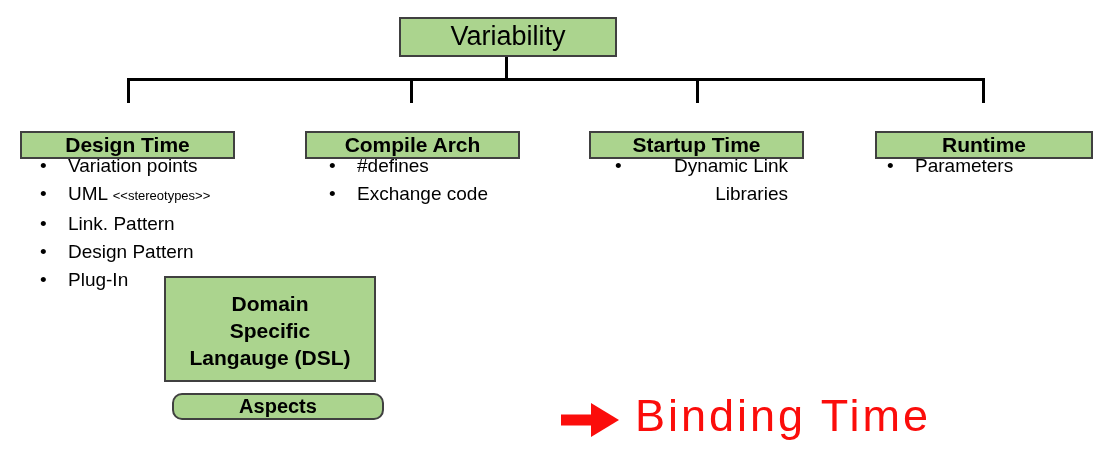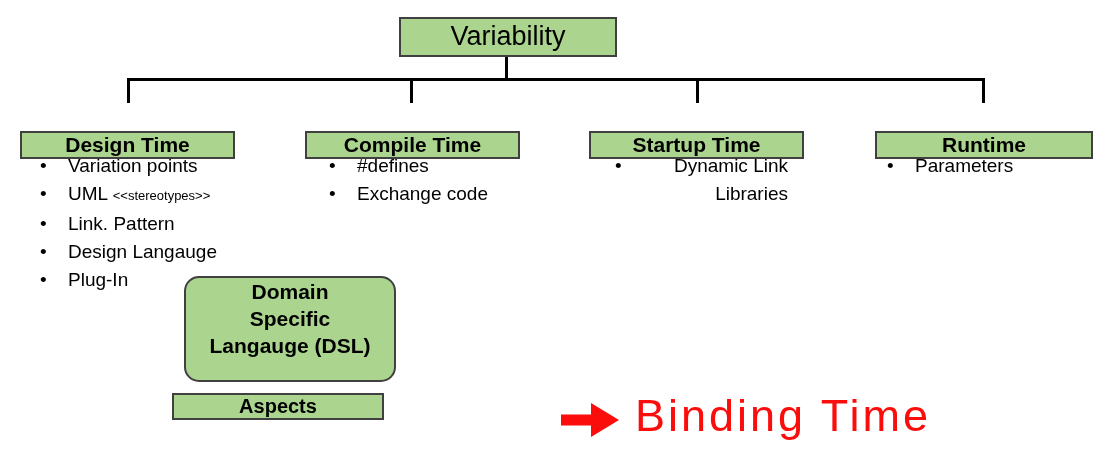--- a/index.html
+++ b/index.html
@@ -45,26 +45,26 @@
   }
   ul.blist li{position:relative;padding-left:30px;}
   ul.blist li::before{content:"\2022";position:absolute;left:2px;}
   .list-design{left:38px;width:240px;}
   .list-compile{left:327px;width:210px;}
   .list-startup{left:613px;width:210px;}
   .list-startup li.narrow{width:145px;text-align:right;}
   .list-runtime{left:885px;width:210px;}
   .small-note{font-size:13px;text-align:center;}
   .dsl-box{
-    left:184px;top:276px;width:212px;height:106px;
-    font-size:21px;font-weight:bold;line-height:27px;padding-top:0;border-radius:15px;
+    left:164px;top:276px;width:212px;height:106px;
+    font-size:21px;font-weight:bold;line-height:27px;padding-top:12px;
   }
   .aspects-box{
     left:172px;top:393px;width:212px;height:27px;
-    font-size:20px;font-weight:bold;line-height:23px;
+    font-size:20px;font-weight:bold;line-height:23px;border-radius:10px;
   }
   .binding{
     position:absolute;left:561px;top:395px;height:42px;
     display:flex;align-items:flex-end;gap:16px;color:var(--accent-red);
   }
   .binding .arrow-wrap{width:58px;height:34px;display:block;}
   .binding .binding-label{
     font-size:45px;line-height:42px;letter-spacing:3px;white-space:nowrap;
   }
 </style>
@@ -76,36 +76,36 @@
   <div class="box root-box">Variability</div>
 
   <div class="connector stem"></div>
   <div class="connector hbar"></div>
   <div class="connector drop drop-1"></div>
   <div class="connector drop drop-2"></div>
   <div class="connector drop drop-3"></div>
   <div class="connector drop drop-4"></div>
 
   <div class="box hdr hdr-design">Design Time</div>
-  <div class="box hdr hdr-compile">Compile Time</div>
+  <div class="box hdr hdr-compile">Compile Arch</div>
   <div class="box hdr hdr-startup">Startup Time</div>
   <div class="box hdr hdr-runtime">Runtime</div>
 
   <ul class="blist list-design">
     <li>
       <span>Variation points</span>
     </li>
     <li>
       <span>UML </span><span class="small-note">&lt;&lt;stereotypes&gt;&gt;</span>
     </li>
     <li>
       <span>Link. Pattern</span>
     </li>
     <li>
-      <span>Design Langauge</span>
+      <span>Design Pattern</span>
     </li>
     <li>
       <span>Plug-In</span>
     </li>
   </ul>
 
   <ul class="blist list-compile">
     <li>
       <span>#defines</span>
     </li>

